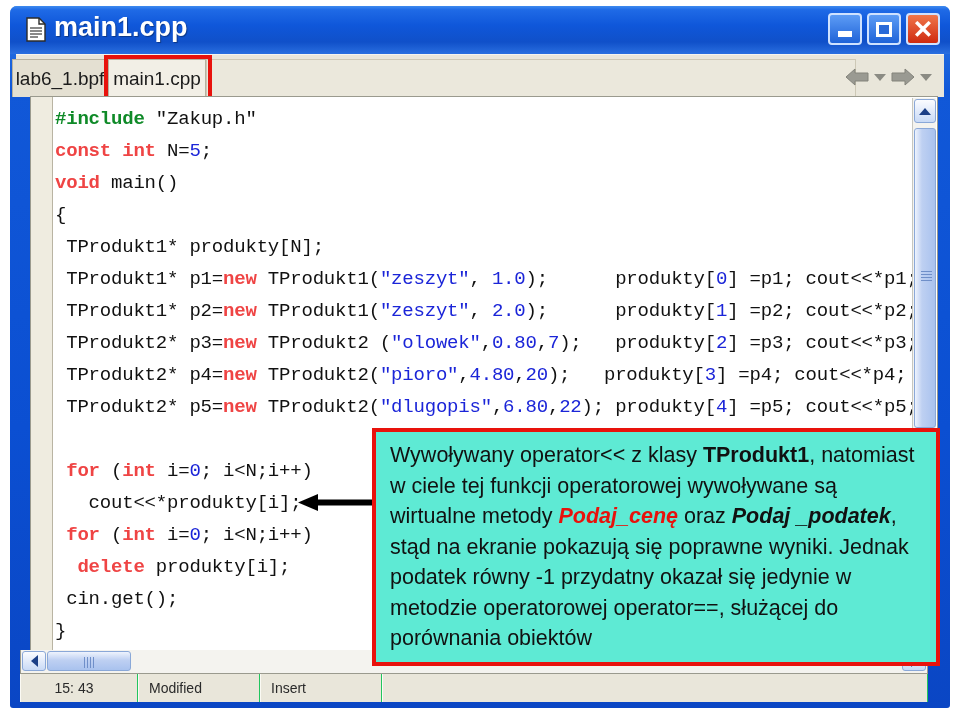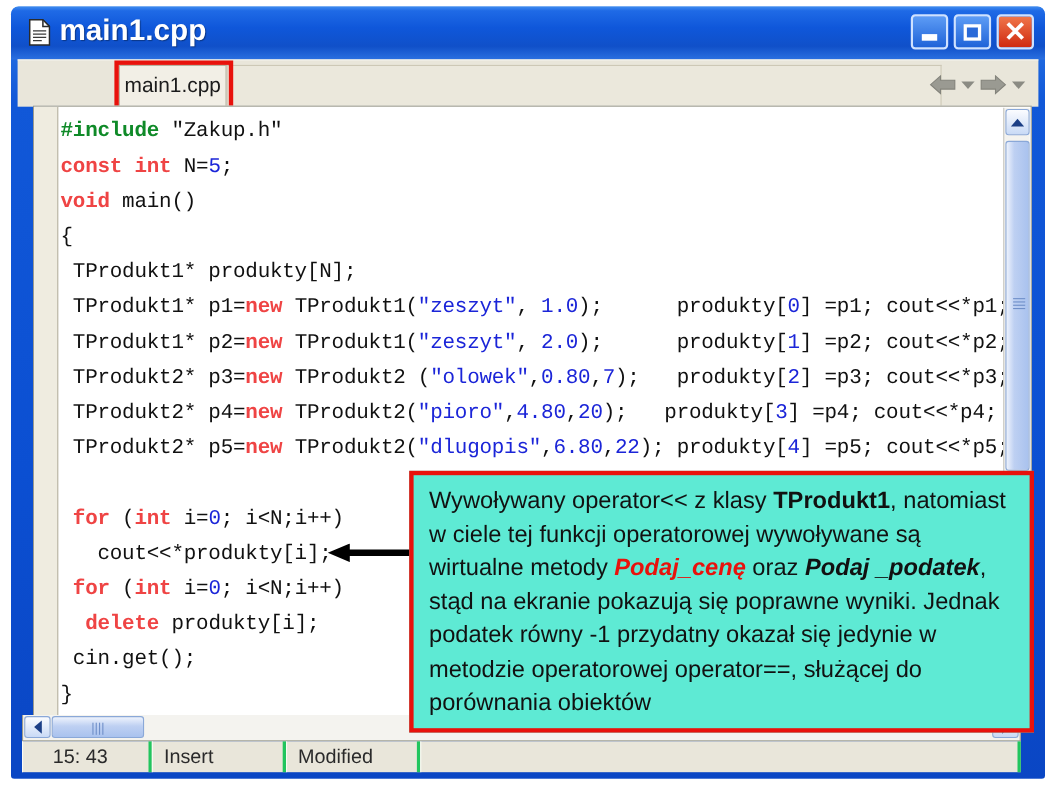--- a/index.html
+++ b/index.html
@@ -158,24 +158,24 @@
   .hgrip{position:absolute;left:36px;top:5px;width:12px;height:11px;display:flex;gap:2px;}
   .hgrip i{display:block;width:1px;height:11px;background:#6f8fc9;}
 
   
   .statusbar{
     position:absolute;left:20px;top:674px;width:908px;height:28px;
     background:#e9e6da;
     display:flex;align-items:stretch;
   }
   .st-cell{
-    border-right:3px solid #22c55e;
+    border-right:1px solid #22c55e;
     border-left:1px solid #fbfaf4;
     display:flex;align-items:center;
-    font-size:18px;color:#2a2a2a;
+    font-size:14px;color:#2a2a2a;
     font-family:"Liberation Sans",sans-serif;
     box-sizing:border-box;
   }
   .st-pos{width:118px;justify-content:center;padding-right:10px;}
   .st-mod{width:122px;padding-left:10px;}
   .st-ins{width:122px;padding-left:10px;}
   .st-rest{flex:1;}
 
   
   .callout{
@@ -224,20 +224,23 @@
         </div>
         <div class="wbtn close">
           <span class="gl-close">✕</span>
         </div>
       </div>
     </div>
 
     <div class="tabstrip">
       <div class="tabstrip-rest"></div>
 
+      <div class="tab t1">
+        <span>lab6_1.bpf</span>
+      </div>
       <div class="tab t2">
         <span>main1.cpp</span>
       </div>
       <div class="tab-hl"></div>
 
       <div class="navbar">
         <span class="navarrow">
           <svg width="26" height="20" viewBox="0 0 26 20">
             <path d="M11 2 L11 6 L24 6 L24 14 L11 14 L11 18 L2 10 Z" fill="#9a9a92" stroke="#83837b" stroke-width="1"></path>
           </svg>
@@ -288,22 +291,22 @@
           <i></i>
         </span>
     </div>
     <div class="hsb-btn" style="right:1px;">
       <span class="chev chev-right"></span>
     </div>
   </div>
 
   <div class="statusbar">
     <div class="st-cell st-pos">15: 43</div>
+    <div class="st-cell st-mod">Modified</div>
     <div class="st-cell st-ins">Insert</div>
-    <div class="st-cell st-mod">Modified</div>
     <div class="st-cell st-rest"></div>
   </div>
 
   <div class="arrow">
     <svg width="76" height="17" viewBox="0 0 76 17">
       <path d="M0 8.5 L20 0 L20 5.5 L76 5.5 L76 11.5 L20 11.5 L20 17 Z" fill="#000000"></path>
     </svg>
   </div>
 
   <div class="callout" id="callout"><span>Wywoływany operator&lt;&lt; z klasy </span><span style="font-weight: bold;">TProdukt1</span><span>, natomiast w ciele tej funkcji operatorowej wywoływane są wirtualne metody </span><span style="font-weight: bold; font-style: italic; color: rgb(232, 18, 12);">Podaj_cenę</span><span> oraz </span><span style="font-weight: bold; font-style: italic;">Podaj _podatek</span><span>, stąd na ekranie pokazują się poprawne wyniki. Jednak podatek równy -1 przydatny okazał się jedynie w metodzie operatorowej operator==, służącej do porównania obiektów</span></div>

